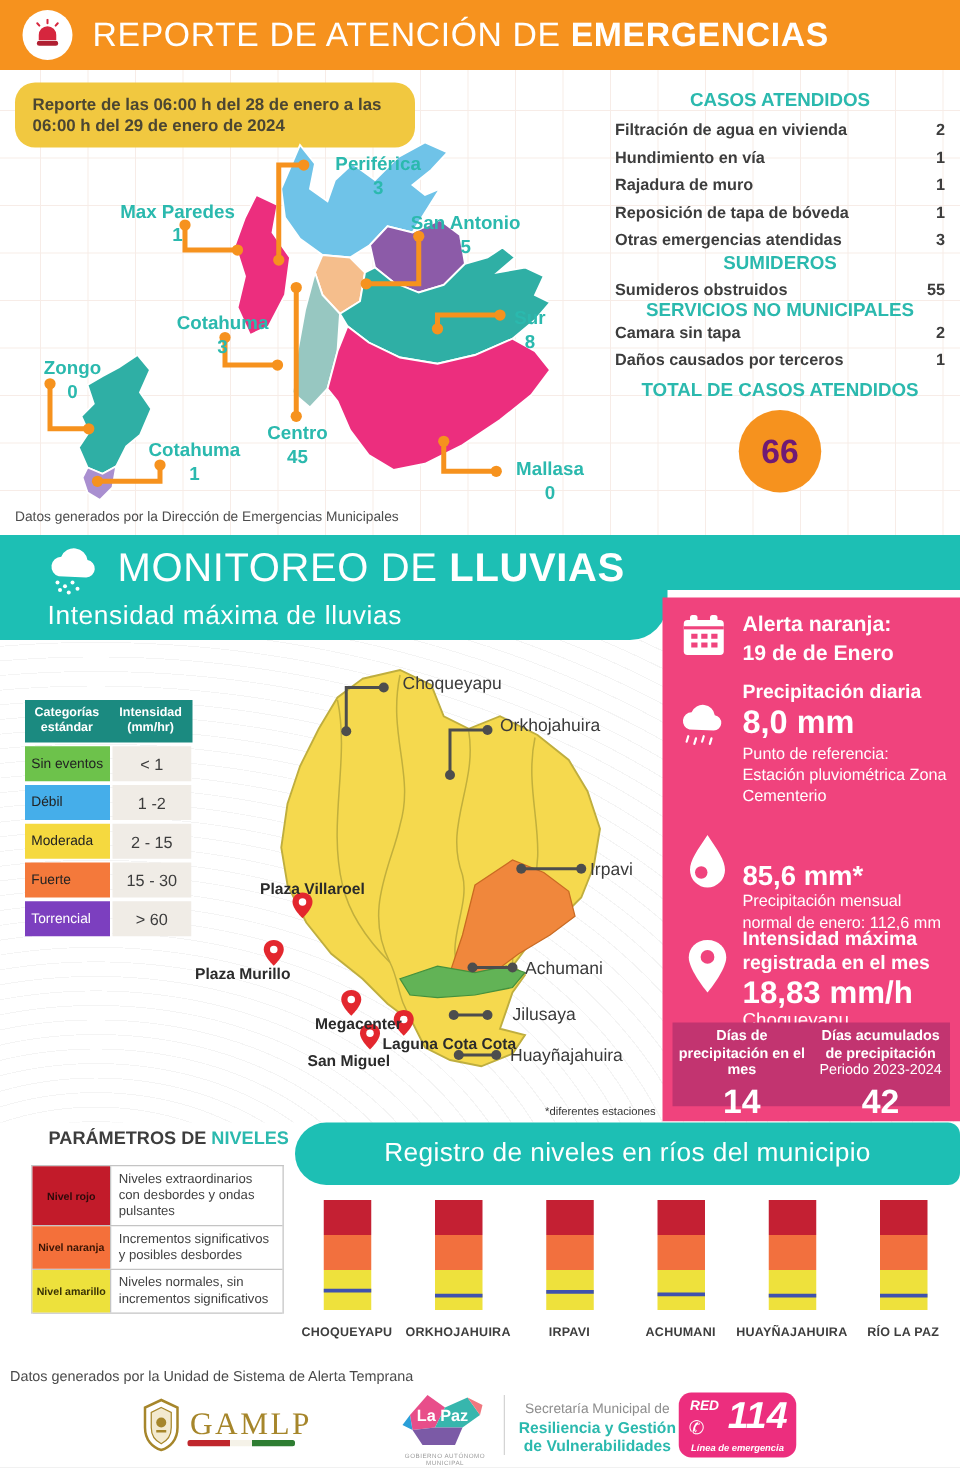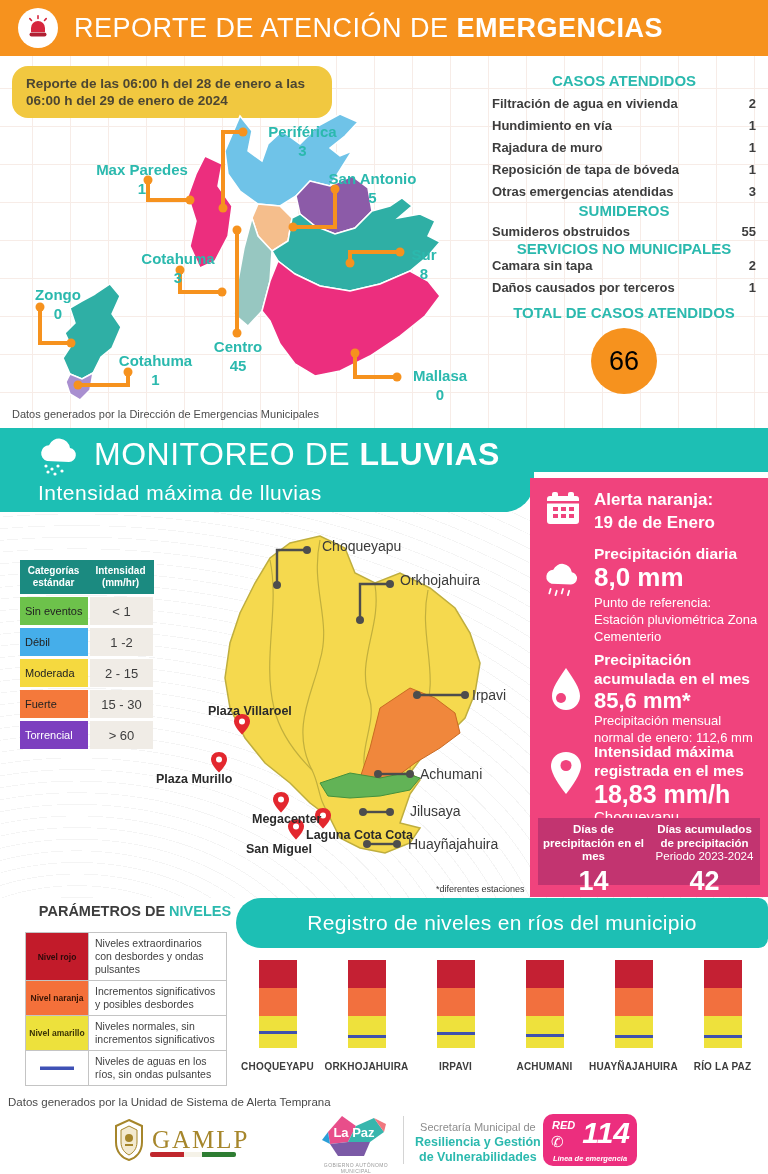--- a/index.html
+++ b/index.html
@@ -21,21 +21,21 @@
                          linear-gradient(90deg,#f7ece7 1px,transparent 1px);
         background-size:38px 38px;background-position:-6px -6px;}
   .datebox{position:absolute;left:12px;top:10px;width:292px;background:#f1c840;border-radius:16px;
         padding:9px 14px;font-size:13.5px;font-weight:700;color:#4c4632;line-height:17px;}
   .dlabel{position:absolute;text-align:center;color:#2bb9ae;font-weight:700;font-size:15px;line-height:19px;}
   .col-r{position:absolute;left:480px;top:0;width:288px;}
   .r-head{position:absolute;width:288px;text-align:center;color:#2bb9ae;font-weight:700;font-size:15px;}
   .r-row{position:absolute;left:12px;width:264px;display:flex;justify-content:space-between;
          font-size:13px;font-weight:700;color:#3d3d3d;}
   .total-circle{position:absolute;left:591px;top:272px;width:66px;height:66px;border-radius:50%;
-         background:#f6921e;color:#000000;font-size:27px;font-weight:400;
+         background:#f6921e;color:#701a75;font-size:27px;font-weight:700;
          display:flex;align-items:center;justify-content:center;}
   .footnote{position:absolute;font-size:11px;color:#4c4c4c;}
 
   
   .band-full{position:absolute;left:0;top:428px;width:768px;height:44px;background:#1dbfb4;}
   .band-left{position:absolute;left:0;top:428px;width:534px;height:84px;background:#1dbfb4;
          border-bottom-right-radius:30px;}
   .band-title{position:absolute;left:94px;top:436px;color:#fff;font-size:32px;font-weight:400;letter-spacing:.5px;}
   .band-title b{font-weight:800;}
   .band-sub{position:absolute;left:38px;top:481px;color:#fff;font-size:21px;letter-spacing:.5px;}
@@ -408,21 +408,20 @@
       </g>
     </svg>
     <div class="p-lab" style="top:66px">Precipitación diaria</div>
     <div class="p-val" style="top:84px;font-size:26px">8,0 mm</div>
     <div class="p-sub" style="top:116px">Punto de referencia: Estación pluviométrica Zona Cementerio</div>
 
     <svg class="abs" style="left:18px;top:188px" width="36" height="46" viewBox="0 0 36 46">
       <path d="M18,2 C26,14 32,22 32,30 a14,14 0 0 1 -28,0 C4,22 10,14 18,2 z" fill="#fff"></path>
       <circle cx="13" cy="32" r="5" fill="#f0437d"></circle>
     </svg>
-    <div class="p-lab" style="top:172px">Precipitación acumulada en el mes</div>
     <div class="p-val" style="top:210px;font-size:22px">85,6 mm*</div>
     <div class="p-sub" style="top:234px">Precipitación mensual normal de enero: 112,6 mm</div>
 
     <svg class="abs" style="left:16px;top:272px" width="40" height="48" viewBox="0 0 40 48">
       <path d="M20,2 c-9,0 -15,6.5 -15,14 c0,10 15,28 15,28 c0,0 15,-18 15,-28 c0,-7.5 -6,-14 -15,-14 z" fill="#fff"></path>
       <circle cx="20" cy="15.5" r="5.5" fill="#f0437d"></circle>
     </svg>
     <div class="p-lab" style="top:264px">Intensidad máxima registrada en el mes</div>
     <div class="p-val" style="top:302px;font-size:25px">18,83 mm/h</div>
     <div class="p-sub" style="top:330px;font-size:15px">Choqueyapu</div>
@@ -447,28 +446,20 @@
       <div class="lkey k-red">Nivel rojo</div>
       <div class="ldesc">Niveles extraordinarios con desbordes y ondas pulsantes</div>
     </div>
     <div class="lrow">
       <div class="lkey k-naranja">Nivel naranja</div>
       <div class="ldesc">Incrementos significativos y posibles desbordes</div>
     </div>
     <div class="lrow">
       <div class="lkey k-amarillo">Nivel amarillo</div>
       <div class="ldesc">Niveles normales, sin incrementos significativos</div>
-    </div>
-    <div class="lrow">
-      <div class="lkey">
-        <svg width="40" height="8" viewBox="0 0 40 8">
-            <rect x="3" y="2.5" width="34" height="3.5" fill="#3f51b5"></rect>
-          </svg>
-      </div>
-      <div class="ldesc">Niveles de aguas en los ríos, sin ondas pulsantes</div>
     </div>
   </div>
 
   <div class="reg-banner">Registro de niveles en ríos del municipio</div>
 
   <div class="rivers">
     <div class="river">
       <div class="bar">
           <div class="b-red"></div>
           <div class="b-or"></div>

